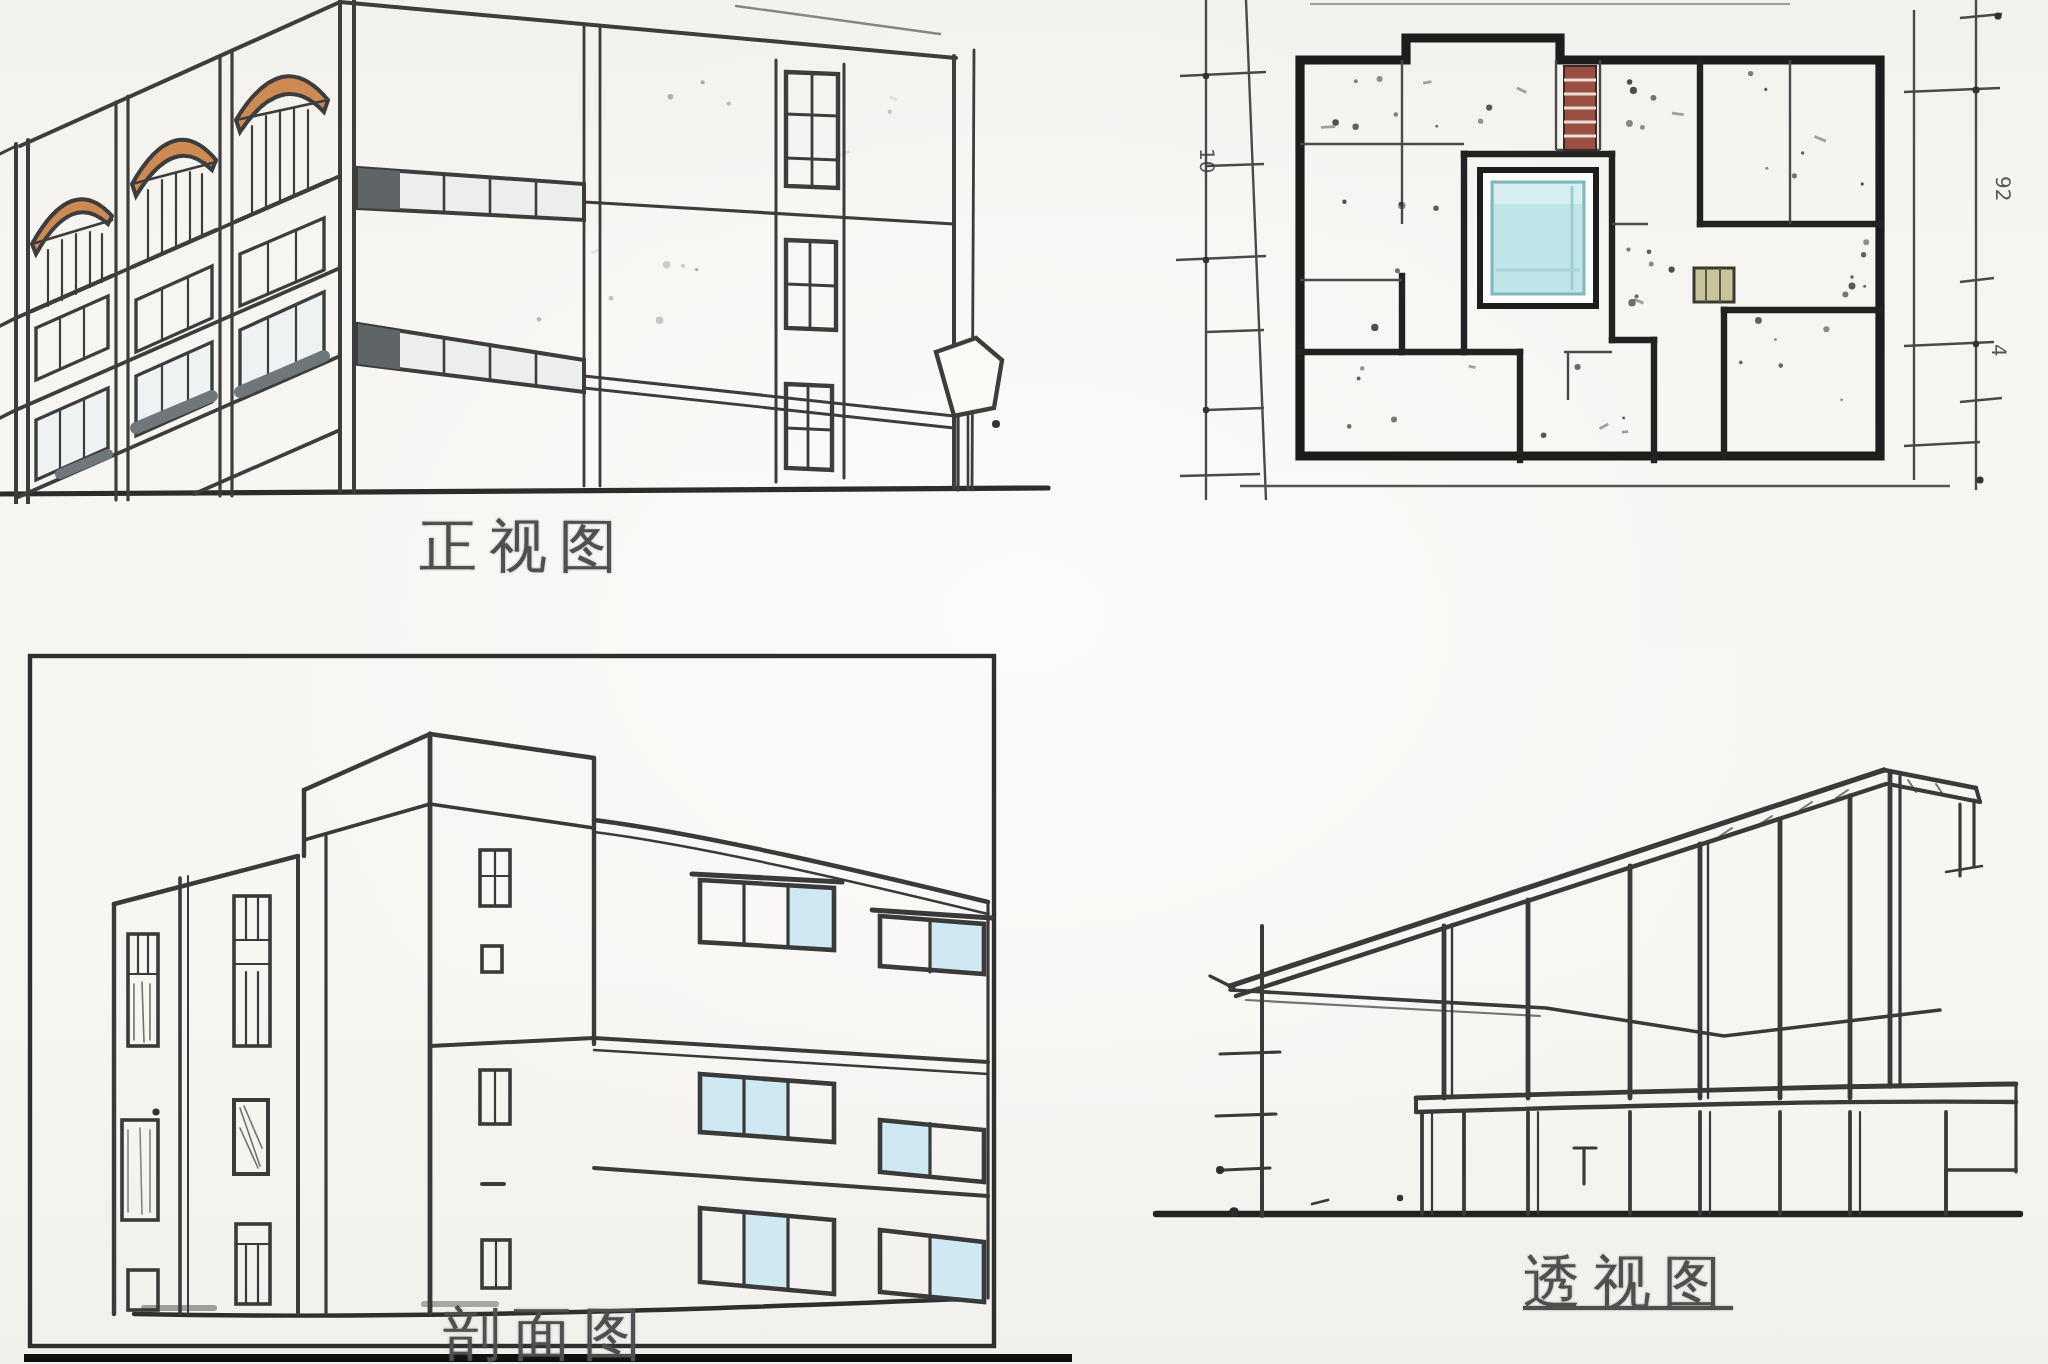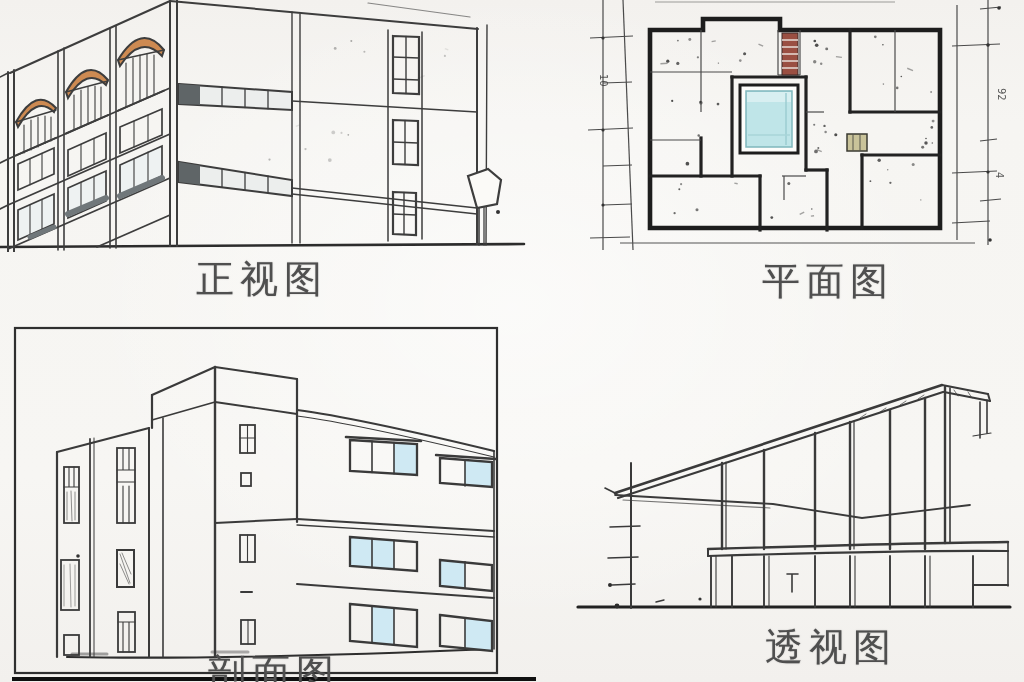--- a/index.html
+++ b/index.html
@@ -7,21 +7,21 @@
     position:relative;width:1024px;height:682px;overflow:hidden;
     background:
       radial-gradient(ellipse at 50% 45%, rgba(255,255,255,0.55) 0%, rgba(255,255,255,0) 60%),
       linear-gradient(180deg,#f3f1ee 0%,#f6f5f2 18%,#f7f6f3 70%,#f2f0ed 100%);
     font-family:"DejaVu Sans","Liberation Sans",sans-serif;
   }
   .panel{position:absolute;}
   .panel svg{position:absolute;left:0;top:0;display:block;}
   .view-label{
     position:absolute;transform:translateX(-50%);
-    font-size:38px;letter-spacing:6px;color:#4f4f4f;
+    font-size:29px;letter-spacing:6px;color:#4f4f4f;
     text-shadow:0 0 1.2px rgba(90,90,90,.55);
     white-space:nowrap;user-select:none;
   }
 </style>
 </head>
 <body>
 
 <div class="canvas">
 
   <div class="panel" style="left:0;top:0;width:530px;height:300px;">
@@ -294,21 +294,20 @@
           <circle cx="258.3" cy="148.1" r="1.01" fill="#2f2f2f" opacity="0.70"></circle>
           <circle cx="265.6" cy="132.0" r="1.25" fill="#2f2f2f" opacity="0.54"></circle>
           <circle cx="366.0" cy="143.0" r="1.73" fill="#2f2f2f" opacity="0.80"></circle>
           <circle cx="366.0" cy="138.5" r="0.82" fill="#2f2f2f" opacity="0.82"></circle>
           <circle cx="362.7" cy="147.3" r="1.49" fill="#2f2f2f" opacity="0.65"></circle>
           <circle cx="372.3" cy="143.1" r="0.77" fill="#2f2f2f" opacity="0.72"></circle>
           <circle cx="373.1" cy="121.1" r="1.46" fill="#2f2f2f" opacity="0.53"></circle>
           <circle cx="371.8" cy="127.4" r="1.34" fill="#2f2f2f" opacity="0.74"></circle>
         </g>
     </svg>
-    <div class="view-label" style="left:268px;top:256px;">平面图</div>
   </div>
 
   <div class="panel" style="left:12px;top:310px;width:530px;height:372px;">
     <svg width="530" height="372" viewBox="0 0 530 372">
       <rect x="3" y="18" width="482" height="345" fill="none" stroke="#2f2f2f" stroke-width="2.2"></rect>
       <path d="M0,369 L524,369" stroke="#101010" stroke-width="4" fill="none"></path>
       <g stroke="#3a3a3a" fill="none" stroke-linecap="round">
 
         <path d="M55,347 C200,350 360,344 480,339" stroke="#2e2e2e" stroke-width="2.2"></path>
         <path d="M60,344 L95,344" stroke-width="3" opacity=".45"></path>
@@ -469,16 +468,16 @@
           <path d="M413,226 L413,277"></path>
         </g>
 
         <path d="M413,255 L448,255 M413,255 L413,277" stroke-width="1.8"></path>
 
         <path d="M232,244 L232,262 M227,244 L238,244" stroke-width="1.6"></path>
         <circle cx="140" cy="269" r="1.6" fill="#333" stroke="none"></circle>
         <path d="M96,272 L104,270" stroke-width="1.4"></path>
       </g>
     </svg>
-    <div class="view-label" style="left:271px;top:292px;">透视图</div>
+    <div class="view-label" style="left:254px;top:292px;text-decoration:underline;">透视图</div>
   </div>
 
 </div>
 
 </body></html>

